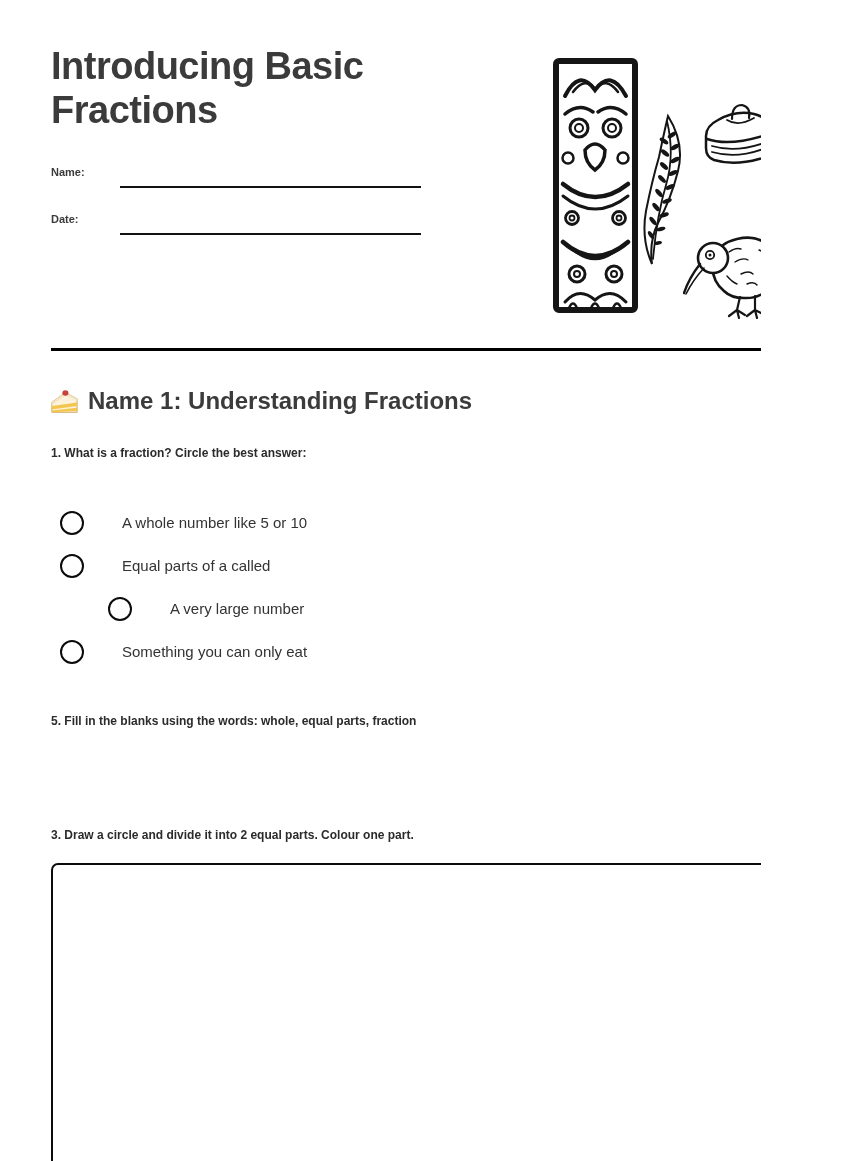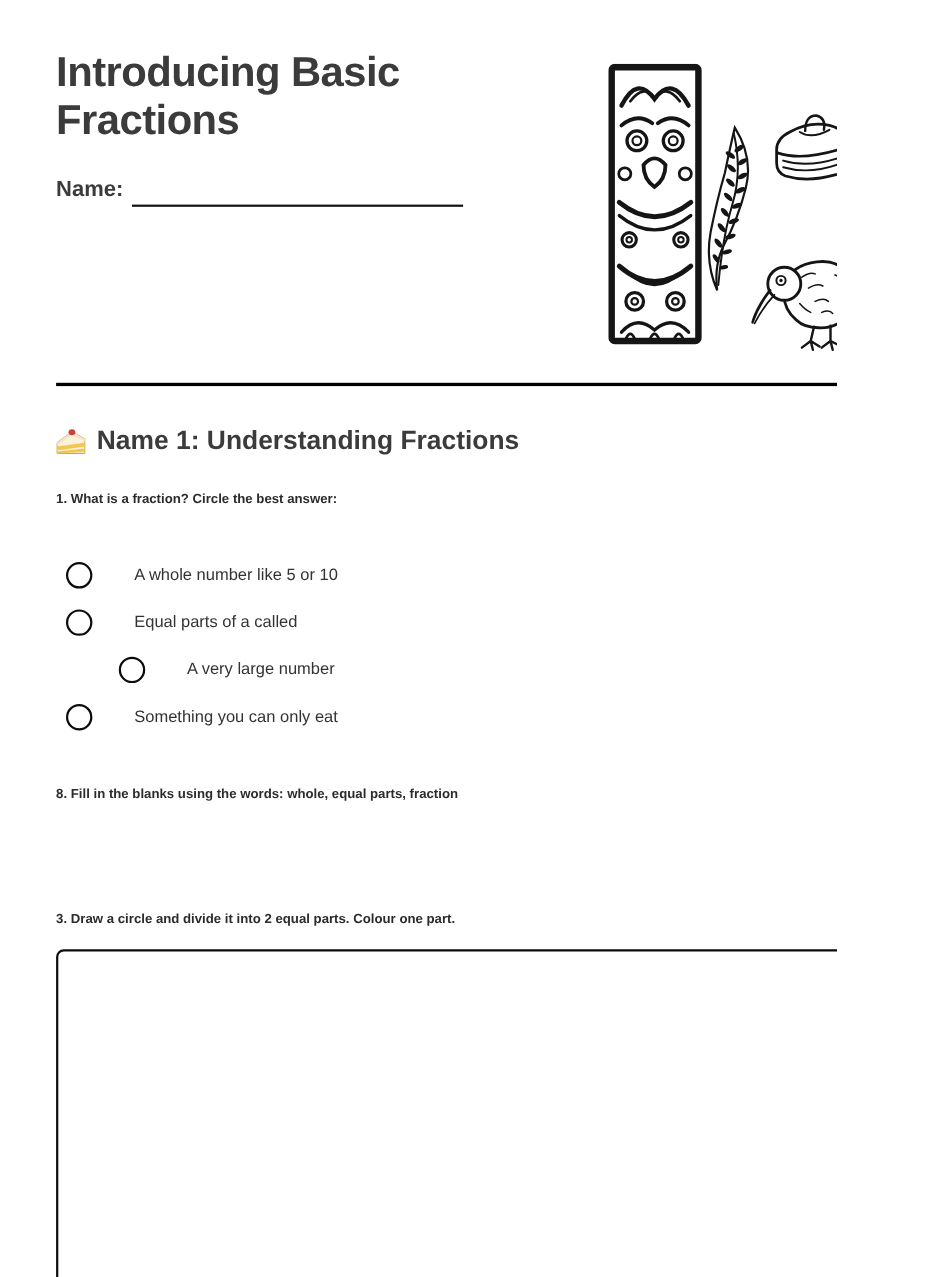--- a/index.html
+++ b/index.html
@@ -18,21 +18,21 @@
   
   .doc-title {
     left: 51px; top: 44px; width: 470px;
     font-size: 38px; font-weight: bold; line-height: 44px;
     color: #3b3b3b; letter-spacing: -0.5px;
   }
   .field-row { left: 51px; width: 370px; display: flex; }
   .field-row.name { top: 161px; }
   .field-row.date { top: 208px; }
   .field-label {
-    width: 69px; font-size: 20px; font-weight: bold; color: #3b3b3b;
+    width: 69px; font-size: 11px; font-weight: bold; color: #3b3b3b;
     line-height: 23px;
   }
   .field-line {
     flex: 1; height: 27px;
     border-bottom: 2px solid #111;
     font-size: 15px; color: #333; padding: 0 4px;
   }
 
   
   .deco { left: 550px; top: 55px; width: 240px; height: 270px; }
@@ -84,20 +84,24 @@
 </style>
 </head>
 <body>
 
 <div class="page">
 
   <h1 class="abs doc-title">Introducing Basic Fractions</h1>
 
   <div class="abs field-row name">
     <div class="field-label">Name:</div>
+    <div class="field-line"></div>
+  </div>
+  <div class="abs field-row date">
+    <div class="field-label">Date:</div>
     <div class="field-line"></div>
   </div>
 
   <div class="abs deco">
 
     <svg class="pou" width="85" height="258" viewBox="0 0 85 258">
       <g fill="none" stroke="#151515" stroke-linecap="round">
         <rect x="3" y="3" width="79" height="249" rx="3" stroke-width="6"></rect>
         <path d="M12 38 Q26 10 42 32 Q58 10 73 38" stroke-width="4"></path>
         <path d="M20 34 Q32 18 42 31 M65 34 Q53 18 43 31" stroke-width="2.5"></path>
@@ -206,18 +210,18 @@
   </div>
   <div class="abs option-row opt-2">
     <div class="option-circle"></div>
     <div class="option-label">A very large number</div>
   </div>
   <div class="abs option-row opt-3">
     <div class="option-circle"></div>
     <div class="option-label">Something you can only eat</div>
   </div>
 
-  <div class="abs q-heading q2">8. Fill in the blanks using the words: whole, equal parts, fraction</div>
+  <div class="abs q-heading q2">5. Fill in the blanks using the words: whole, equal parts, fraction</div>
 
   <div class="abs q-heading q3">3. Draw a circle and divide it into 2 equal parts. Colour one part.</div>
   <div class="abs draw-box"></div>
 
 </div>
 
 </body></html>

